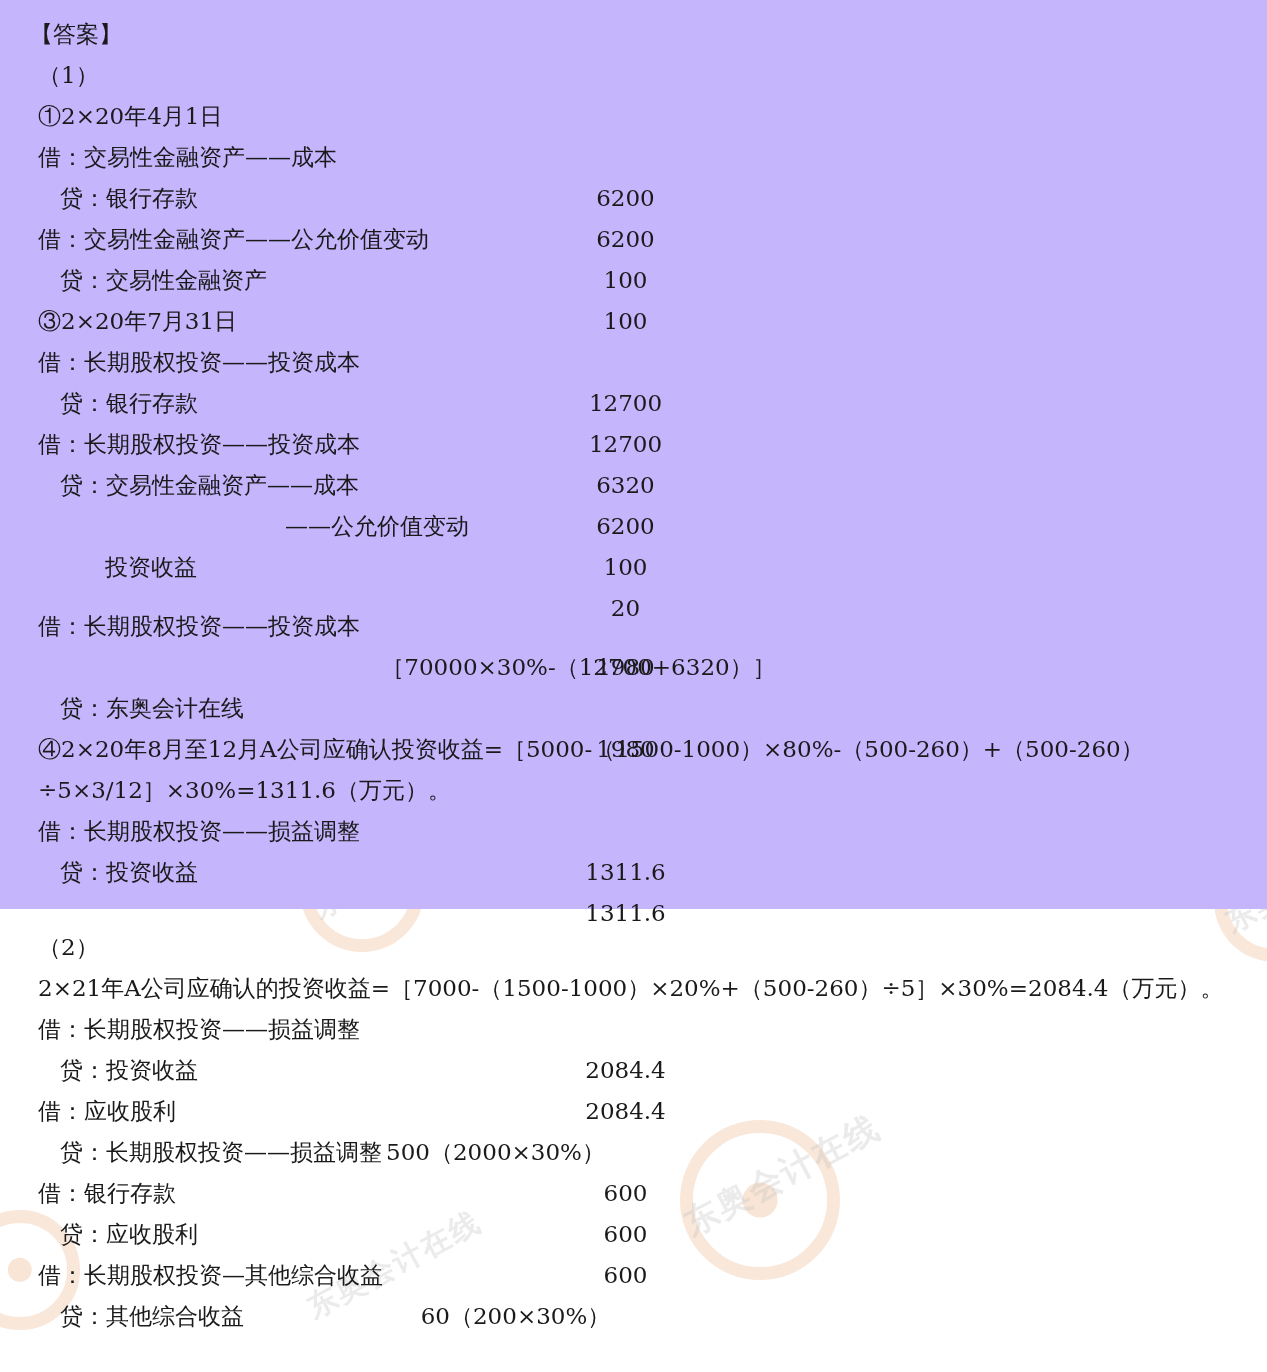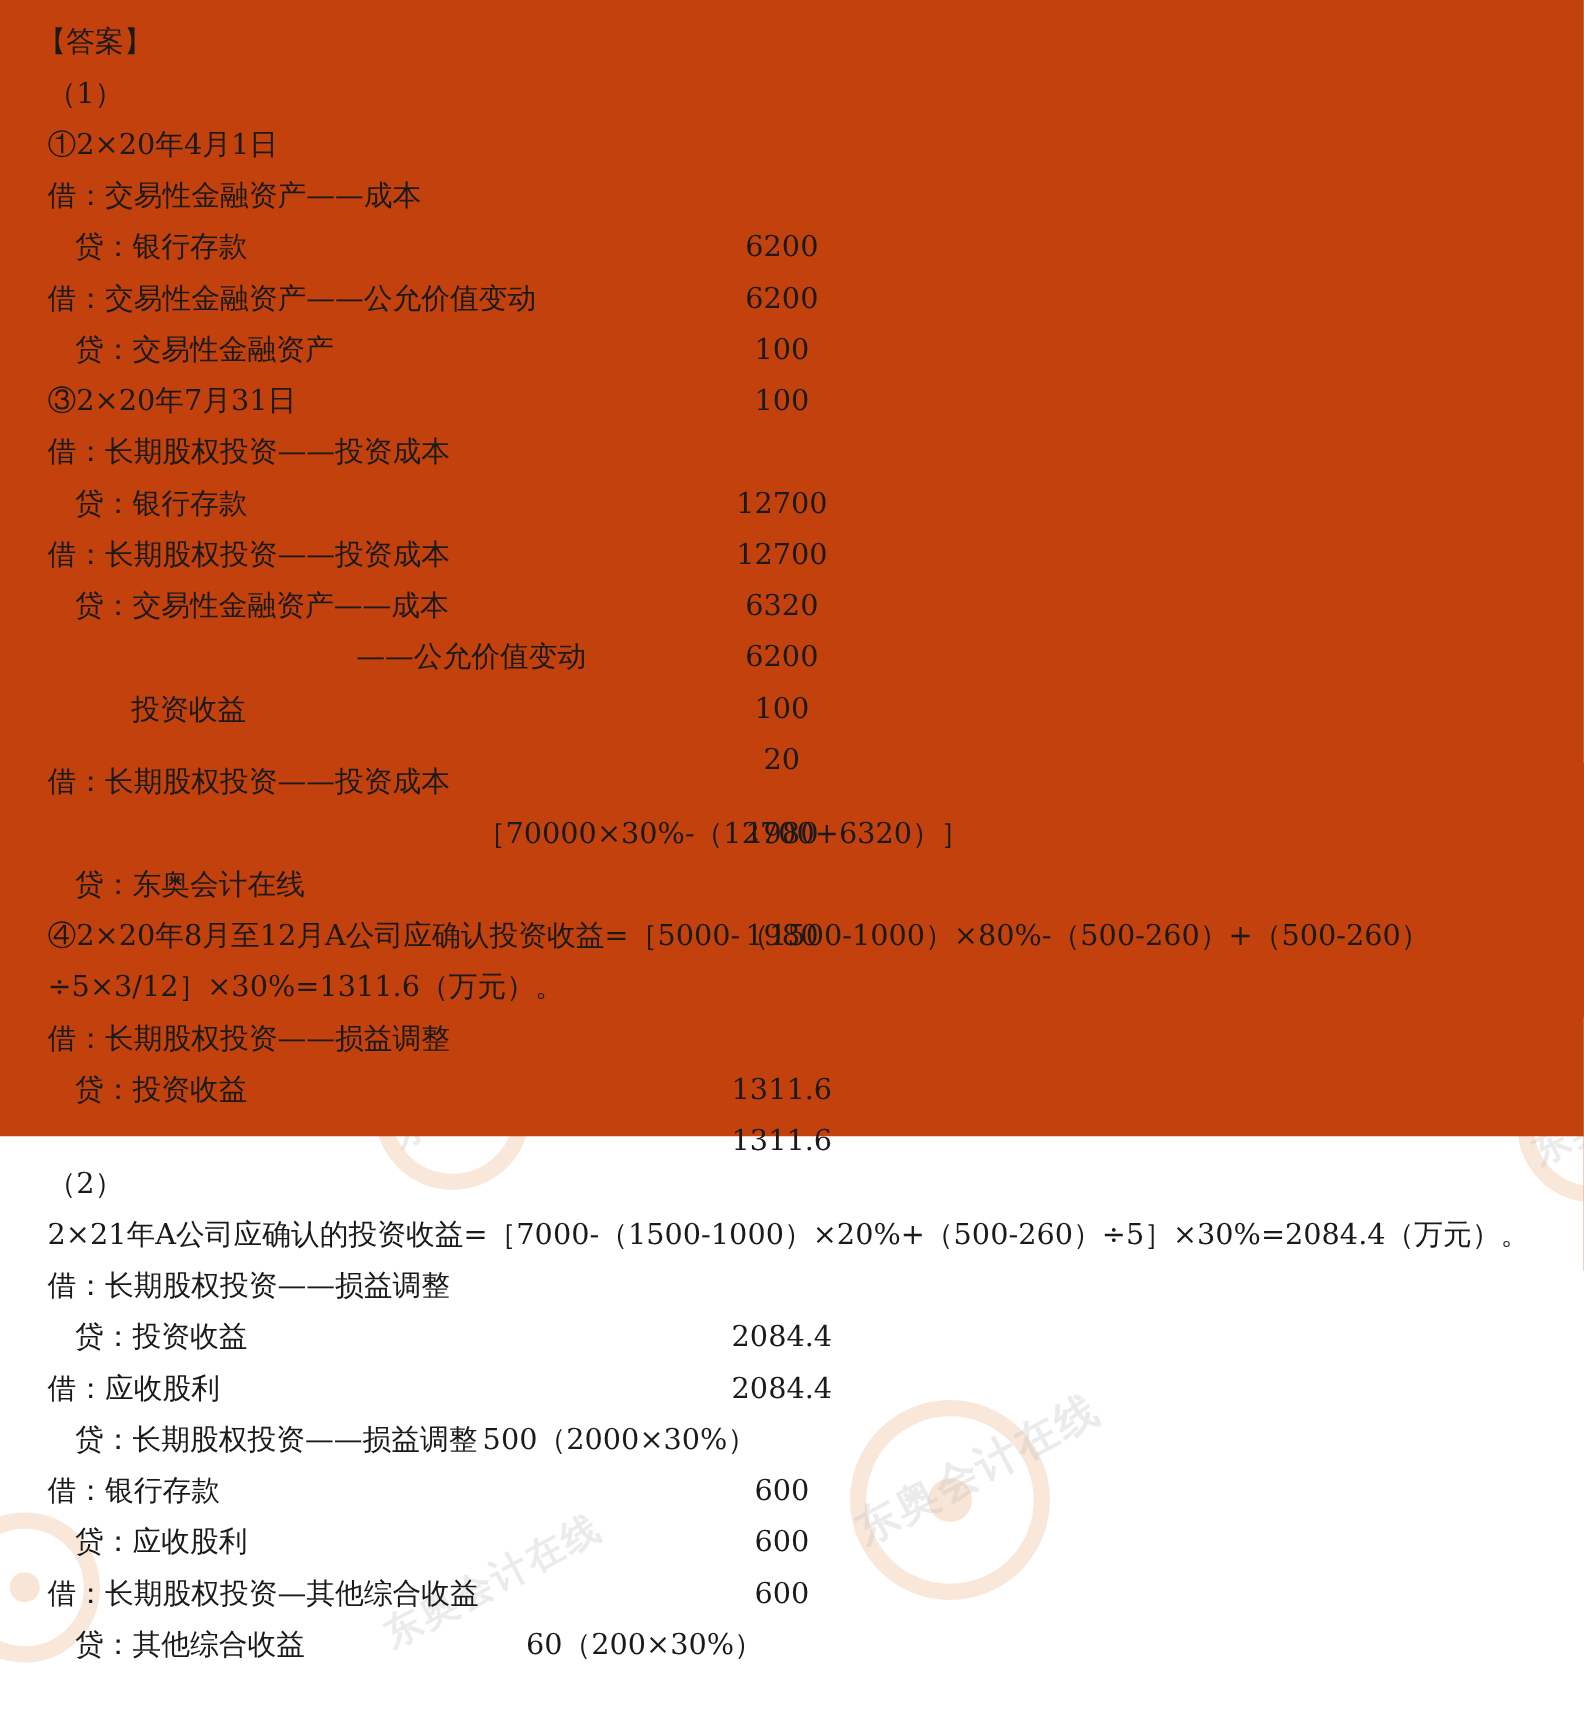--- a/index.html
+++ b/index.html
@@ -57,21 +57,21 @@
 
   
   .page {
     position: relative;
     z-index: 2;
   }
   .block {
     position: relative;
   }
   .block.shaded {
-    background: #c2410c;
+    background: #c4b5fd;
   }
   .inner {
     padding: 0 30px;
   }
 
   .line {
     display: flex;
     align-items: baseline;
     font-size: 23px;
     line-height: 41px;
@@ -80,21 +80,21 @@
   .lead {
     font-size: 23px;
     line-height: 41px;
   }
   .txt {
     display: inline-block;
   }
   .ind-0 { padding-left: 8px; }
   .ind-1 { padding-left: 8px; }
   .ind-2 { padding-left: 30px; align-items: flex-end; }
-  .ind-3 { padding-left: 75px; font-family: Liberation Serif, serif; }
+  .ind-3 { padding-left: 75px; }
   .ind-4 { padding-left: 255px; }
 
   .amt {
     position: absolute;
     left: 0;
     width: 100%;
     text-align: center;
     font-size: 23px;
     line-height: 41px;
     pointer-events: none;

